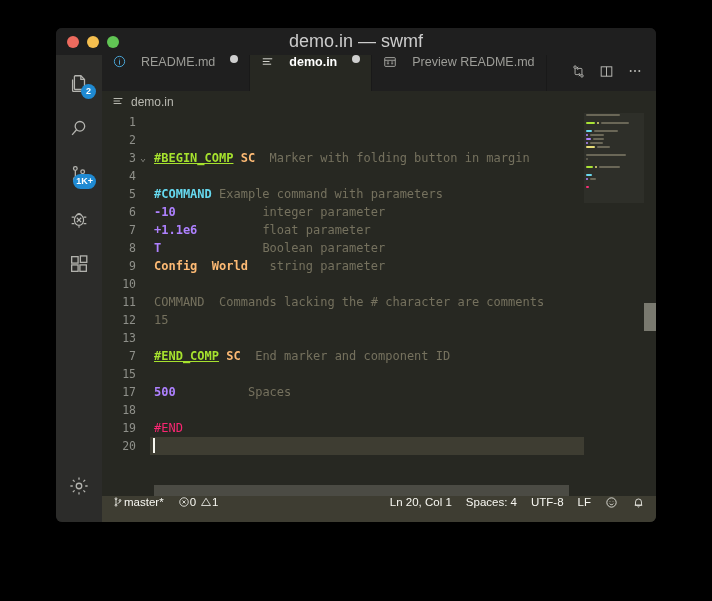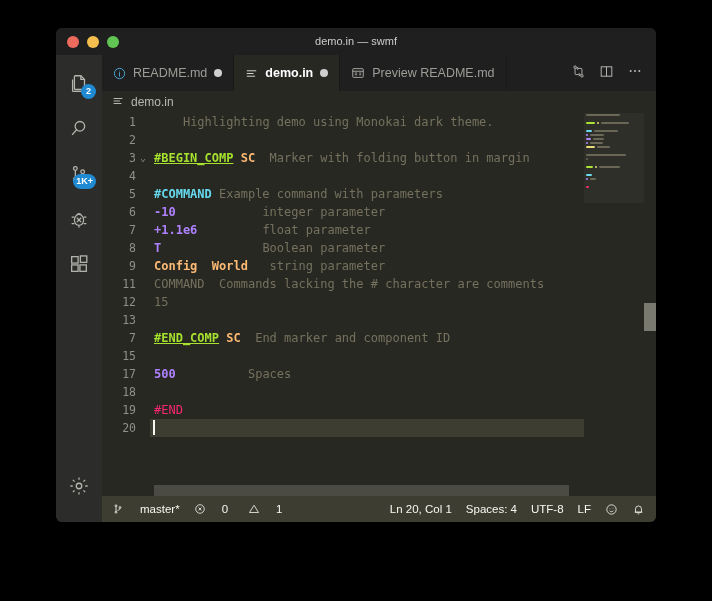--- a/index.html
+++ b/index.html
@@ -36,21 +36,21 @@
   }
   .light { width: 12px; height: 12px; border-radius: 50%; }
   .light.red { background: #ed6a5e; }
   .light.yellow { background: #f5bf4f; }
   .light.green { background: #61c554; }
   #window-title {
     position: absolute; left: 0; right: 0; top: 0;
     height: 27px; line-height: 27px;
     text-align: center;
     color: #cccccc;
-    font-size: 11px;
+    font-size: 18px;
     pointer-events: none;
   }
 
   
   #body { flex: 1 1 auto; display: flex; min-height: 0; }
 
   
   #activitybar {
     width: 46px; flex: 0 0 46px;
     background: #2c2c2a;
@@ -81,21 +81,21 @@
   
   #main { flex: 1 1 auto; display: flex; flex-direction: column; min-width: 0; background: #272822; }
 
   
   #tabbar {
     height: 36px; flex: 0 0 36px;
     background: #1f1f1f;
     display: flex; align-items: stretch;
   }
   .tab {
-    display: flex; align-items: center; gap: 7px;
+    display: flex; align-items: flex-start; gap: 15px;
     padding: 0 11px;
     font-size: 12.5px;
     color: #9d9d98;
     background: #1f1f1f;
     border-right: 1px solid #191919;
     white-space: nowrap;
   }
   .tab.active {
     background: #272822;
     color: #ffffff;
@@ -219,21 +219,21 @@
 
   
   #statusbar {
     height: 26px; flex: 0 0 26px;
     background: #3e3d32;
     display: flex; align-items: center;
     color: #f8f8f2;
     font-size: 11.5px;
   }
   .sb-item {
-    display: flex; align-items: center; gap: 16px;
+    display: flex; align-items: flex-start; gap: 0;
     padding: 0 7px;
     height: 26px;
     white-space: nowrap;
   }
   .sb-left { display: flex; align-items: center; padding-left: 3px; }
   .sb-right { display: flex; align-items: center; margin-left: auto; padding-right: 4px; }
   .sb-icon { display: flex; align-items: center; }
 </style>
 </head>
 <body>
@@ -388,29 +388,30 @@
         <span>
           <svg width="12" height="12" viewBox="0 0 24 24" fill="none" stroke="#b8b8b0" stroke-width="2" stroke-linecap="round">
             <path d="M4 7h16M4 12h11M4 17h14"></path>
           </svg>
         </span>
         <span>demo.in</span>
       </div>
 
       <div id="editor-area">
         <div id="code-wrap">
-            <div class="line"><div class="lnum">1</div><div class="fold"></div><div class="code-cell"><span class="t-plain">    </span><span class="t-comment">Highlighting demo using Monokai dark theme.</span></div></div>
+            <div class="line"><div class="lnum">1</div><div class="fold"></div><div class="code-cell"><span class="t-plain">    </span></div></div>
             <div class="line"><div class="lnum">2</div><div class="fold"></div><div class="code-cell"></div></div>
             <div class="line"><div class="lnum">3</div><div class="fold">⌄</div><div class="code-cell"><span class="t-green">#BEGIN_COMP</span><span class="t-plain"> </span><span class="t-yellow">SC</span><span class="t-comment">  Marker with folding button in margin</span></div></div>
             <div class="line"><div class="lnum">4</div><div class="fold"></div><div class="code-cell"></div></div>
             <div class="line"><div class="lnum">5</div><div class="fold"></div><div class="code-cell"><span class="t-cyan">#COMMAND</span><span class="t-comment"> Example command with parameters</span></div></div>
             <div class="line"><div class="lnum">6</div><div class="fold"></div><div class="code-cell"><span class="t-purple">-10</span><span class="t-comment">            integer parameter</span></div></div>
             <div class="line"><div class="lnum">7</div><div class="fold"></div><div class="code-cell"><span class="t-purple">+1.1e6</span><span class="t-comment">         float parameter</span></div></div>
             <div class="line"><div class="lnum">8</div><div class="fold"></div><div class="code-cell"><span class="t-purple">T</span><span class="t-comment">              Boolean parameter</span></div></div>
             <div class="line"><div class="lnum">9</div><div class="fold"></div><div class="code-cell"><span class="t-yellow">Config  World</span><span class="t-comment">   string parameter</span></div></div>
+            <div class="line"><div class="lnum">10</div><div class="fold"></div><div class="code-cell"></div></div>
             <div class="line"><div class="lnum">11</div><div class="fold"></div><div class="code-cell"><span class="t-comment">COMMAND  Commands lacking the # character are comments</span></div></div>
             <div class="line"><div class="lnum">12</div><div class="fold"></div><div class="code-cell"><span class="t-comment">15</span></div></div>
             <div class="line"><div class="lnum">13</div><div class="fold"></div><div class="code-cell"></div></div>
             <div class="line"><div class="lnum">7</div><div class="fold"></div><div class="code-cell"><span class="t-green">#END_COMP</span><span class="t-plain"> </span><span class="t-yellow">SC</span><span class="t-comment">  End marker and component ID</span></div></div>
             <div class="line"><div class="lnum">15</div><div class="fold"></div><div class="code-cell"></div></div>
             <div class="line"><div class="lnum">17</div><div class="fold"></div><div class="code-cell"><span class="t-purple">500</span><span class="t-comment">          Spaces</span></div></div>
             <div class="line"><div class="lnum">18</div><div class="fold"></div><div class="code-cell"></div></div>
             <div class="line"><div class="lnum">19</div><div class="fold"></div><div class="code-cell"><span class="t-pink">#END</span></div></div>
             <div class="line active"><div class="lnum">20</div><div class="fold"></div><div class="code-cell"><span class="cursor"></span></div></div>
           </div>

